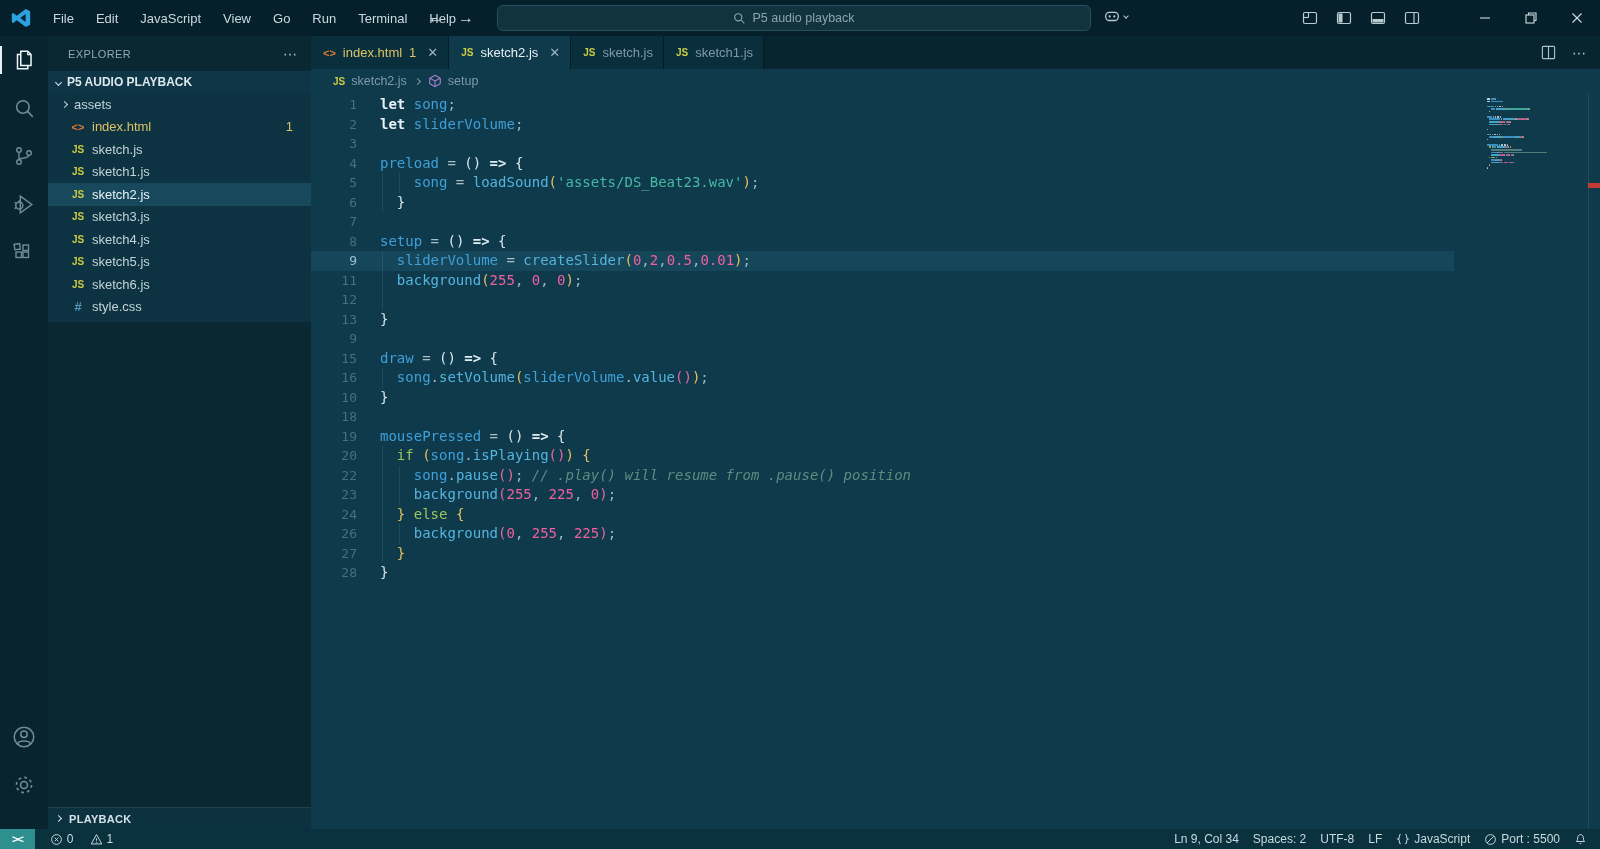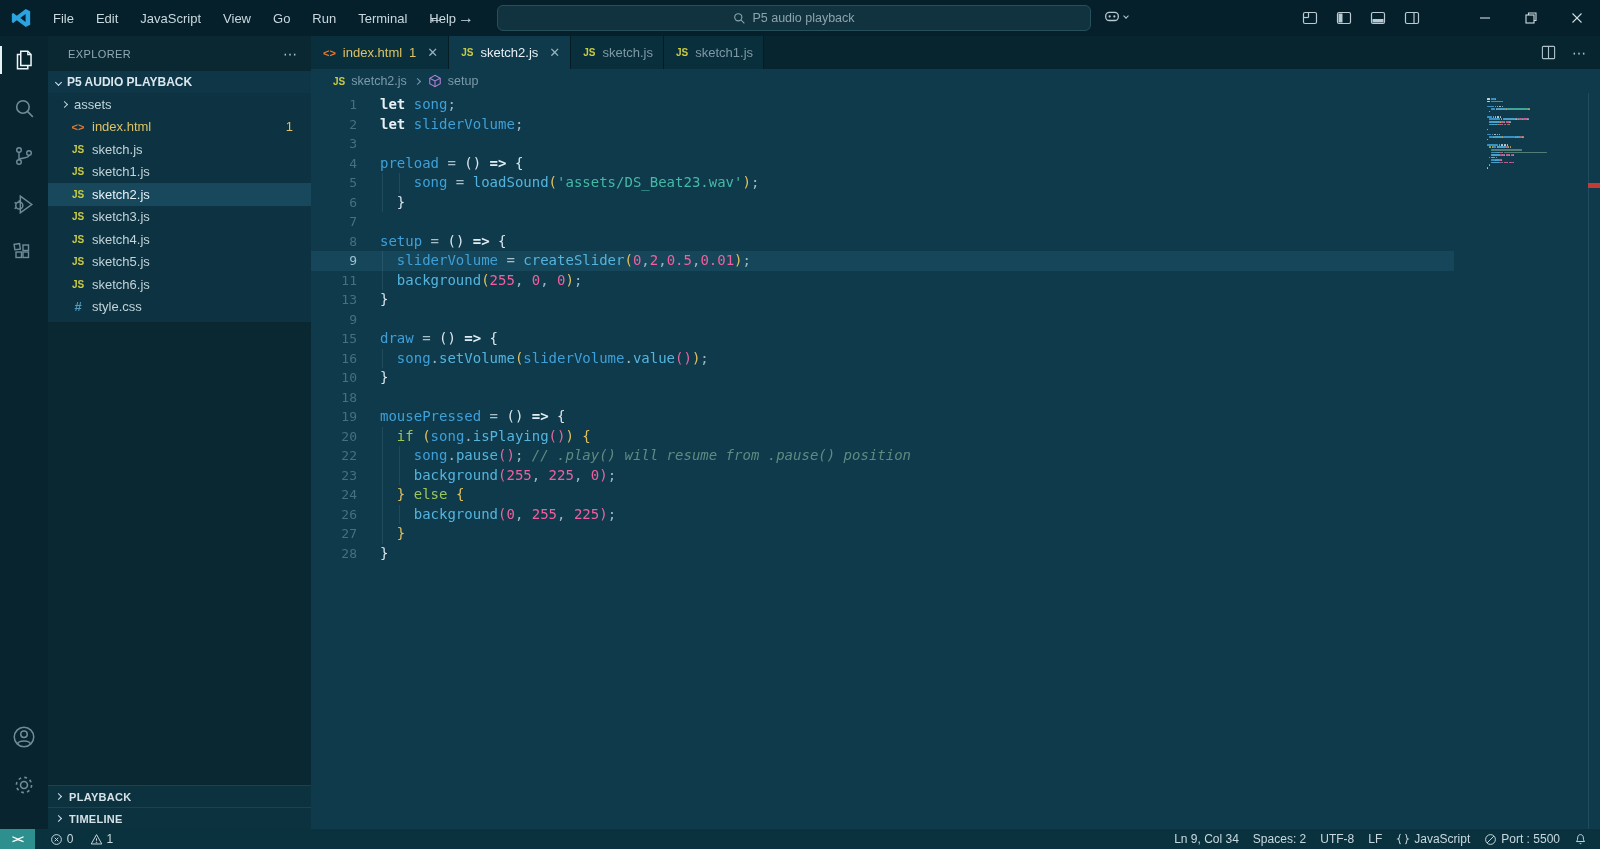--- a/index.html
+++ b/index.html
@@ -278,24 +278,20 @@
             <span class="fi fi-css">#</span>
             <span>style.css</span>
           </div>
         </div>
     </div>
     <div class="sb-sections" id="sb-sections">
         <div class="sb-section">
           <span class="chev right"></span>
           <span>PLAYBACK</span>
         </div>
-        <div class="sb-section">
-          <span class="chev right"></span>
-          <span>TIMELINE</span>
-        </div>
       </div>
   </div>
 
   <div class="editor-col">
     <div class="tabbar">
       <div id="tabs" style="display: flex;">
           <div class="tab warn-tab">
             <span class="fi fi-html">&lt;&gt;</span>
             <span class="tab-label">index.html</span>
             <span class="tab-badge">1</span>
@@ -338,20 +334,21 @@
           <div class="line"><span class="ln">1</span><span class="txt"><span class="tk-kw">let </span><span class="tk-v">song</span><span class="tk-pn">;</span></span></div>
           <div class="line"><span class="ln">2</span><span class="txt"><span class="tk-kw">let </span><span class="tk-v">sliderVolume</span><span class="tk-pn">;</span></span></div>
           <div class="line"><span class="ln">3</span><span class="txt"></span></div>
           <div class="line"><span class="ln">4</span><span class="txt"><span class="tk-v">preload</span><span class="tk-op"> = </span><span class="tk-p1">()</span><span class="tk-ar"> =&gt; </span><span class="tk-p1">{</span></span></div>
           <div class="line"><span class="ln">5</span><span class="txt"><span class="guide" style="left: 2px;"></span><span class="guide" style="left: 18.9px;"></span><span>    </span><span class="tk-v">song</span><span class="tk-op"> = </span><span class="tk-fn">loadSound</span><span class="tk-p2">(</span><span class="tk-str">'assets/DS_Beat23.wav'</span><span class="tk-p2">)</span><span class="tk-pn">;</span></span></div>
           <div class="line"><span class="ln">6</span><span class="txt"><span class="guide" style="left: 2px;"></span><span>  </span><span class="tk-p1">}</span></span></div>
           <div class="line"><span class="ln">7</span><span class="txt"></span></div>
           <div class="line"><span class="ln">8</span><span class="txt"><span class="tk-v">setup</span><span class="tk-op"> = </span><span class="tk-p1">()</span><span class="tk-ar"> =&gt; </span><span class="tk-p1">{</span></span></div>
           <div class="line cur"><span class="ln">9</span><span class="txt"><span class="guide" style="left: 2px;"></span><span>  </span><span class="tk-v">sliderVolume</span><span class="tk-op"> = </span><span class="tk-fn">createSlider</span><span class="tk-p2">(</span><span class="tk-num">0</span><span class="tk-pn">,</span><span class="tk-num">2</span><span class="tk-pn">,</span><span class="tk-num">0.5</span><span class="tk-pn">,</span><span class="tk-num">0.01</span><span class="tk-p2">)</span><span class="tk-pn">;</span></span></div>
           <div class="line"><span class="ln">11</span><span class="txt"><span class="guide" style="left: 2px;"></span><span>  </span><span class="tk-fn">background</span><span class="tk-p2">(</span><span class="tk-num">255</span><span class="tk-pn">, </span><span class="tk-num">0</span><span class="tk-pn">, </span><span class="tk-num">0</span><span class="tk-p2">)</span><span class="tk-pn">;</span></span></div>
+          <div class="line"><span class="ln">12</span><span class="txt"><span class="guide" style="left: 2px;"></span></span></div>
           <div class="line"><span class="ln">13</span><span class="txt"><span class="tk-p1">}</span></span></div>
           <div class="line"><span class="ln">9</span><span class="txt"></span></div>
           <div class="line"><span class="ln">15</span><span class="txt"><span class="tk-v">draw</span><span class="tk-op"> = </span><span class="tk-p1">()</span><span class="tk-ar"> =&gt; </span><span class="tk-p1">{</span></span></div>
           <div class="line"><span class="ln">16</span><span class="txt"><span class="guide" style="left: 2px;"></span><span>  </span><span class="tk-v">song</span><span class="tk-pn">.</span><span class="tk-fn">setVolume</span><span class="tk-p2">(</span><span class="tk-v">sliderVolume</span><span class="tk-pn">.</span><span class="tk-fn">value</span><span class="tk-p3">()</span><span class="tk-p2">)</span><span class="tk-pn">;</span></span></div>
           <div class="line"><span class="ln">10</span><span class="txt"><span class="tk-p1">}</span></span></div>
           <div class="line"><span class="ln">18</span><span class="txt"></span></div>
           <div class="line"><span class="ln">19</span><span class="txt"><span class="tk-v">mousePressed</span><span class="tk-op"> = </span><span class="tk-p1">()</span><span class="tk-ar"> =&gt; </span><span class="tk-p1">{</span></span></div>
           <div class="line"><span class="ln">20</span><span class="txt"><span class="guide" style="left: 2px;"></span><span>  </span><span class="tk-grn">if </span><span class="tk-p2">(</span><span class="tk-v">song</span><span class="tk-pn">.</span><span class="tk-fn">isPlaying</span><span class="tk-p3">()</span><span class="tk-p2">)</span><span> </span><span class="tk-p2">{</span></span></div>
           <div class="line"><span class="ln">22</span><span class="txt"><span class="guide" style="left: 2px;"></span><span class="guide" style="left: 18.9px;"></span><span>    </span><span class="tk-v">song</span><span class="tk-pn">.</span><span class="tk-fn">pause</span><span class="tk-p3">()</span><span class="tk-pn">; </span><span class="tk-cmt">// .play() will resume from .pause() position</span></span></div>
           <div class="line"><span class="ln">23</span><span class="txt"><span class="guide" style="left: 2px;"></span><span class="guide" style="left: 18.9px;"></span><span>    </span><span class="tk-fn">background</span><span class="tk-p3">(</span><span class="tk-num">255</span><span class="tk-pn">, </span><span class="tk-num">225</span><span class="tk-pn">, </span><span class="tk-num">0</span><span class="tk-p3">)</span><span class="tk-pn">;</span></span></div>

